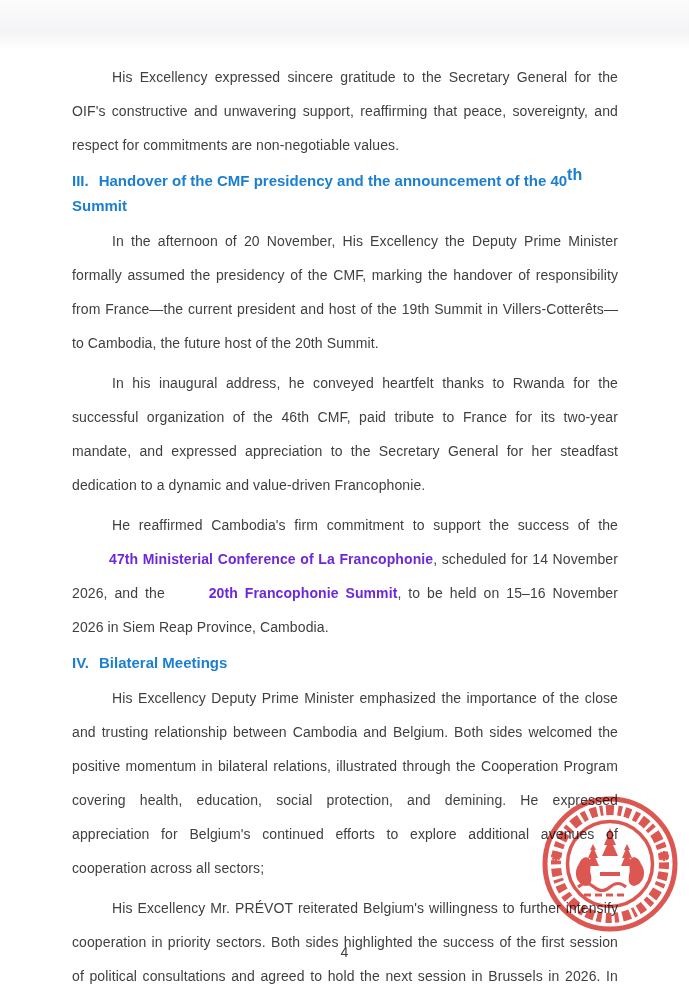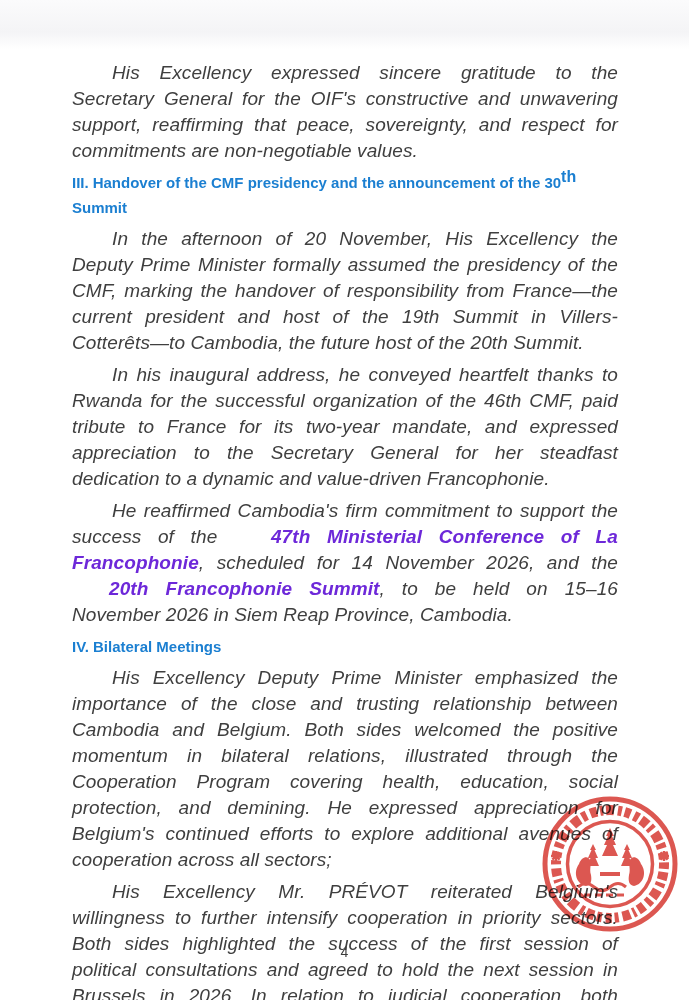--- a/index.html
+++ b/index.html
@@ -15,37 +15,36 @@
     position:absolute;left:0;top:0;width:689px;height:58px;
     background:linear-gradient(180deg,#fbfbfc 0%,#f4f4f6 55%,#ffffff 85%);
     pointer-events:none;
   }
   .content{
     position:absolute;
     left:72px;top:60px;width:546px;
   }
   p.body{
     margin:0 0 6px 0;
-    font-size:19px;
-    line-height:26px;
+    font-size:14px;
+    line-height:34px;
     text-align:justify;
     letter-spacing:.1px;
     color:#3f3f3f;
-    font-style:italic;
   }
   p.indent{ text-indent:40px; }
   p.body b{ color:#6d28d9; font-weight:700;margin-left:37px; }
   h3.sec{
     margin:6px 0 6px 0;
     font-size:15px;
     line-height:25px;
     font-weight:600;
     color:#1b7fd1;
   }
-  h3.sec .hnum{ margin-right:4px; }
+  h3.sec .hnum{ margin-right:10px; }
   h3.sec sup{ font-size:16px; line-height:0; }
   p.subhead{
     margin:2px 0 6px 0;
     font-size:14.2px;
     line-height:25px;
     text-align:justify;
     font-weight:700;
     color:#2f2f2f;
   }
   .page-number{
@@ -64,21 +63,21 @@
 </head>
 <body>
 
 <div class="page">
   <div class="scan-shade"></div>
 
   <main class="content">
 
     <p class="body indent">His Excellency expressed sincere gratitude to the Secretary General for the OIF's constructive and unwavering support, reaffirming that peace, sovereignty, and respect for commitments are non-negotiable values.</p>
 
-    <h3 class="sec"><span class="hnum">III.</span><span>Handover of the CMF presidency and the announcement of the 30</span><sup>th</sup><span> Summit</span></h3>
+    <h3 class="sec"><span class="hnum">III.</span><span>Handover of the CMF presidency and the announcement of the 40</span><sup>th</sup><span> Summit</span></h3>
 
     <p class="body indent">In the afternoon of 20 November, His Excellency the Deputy Prime Minister formally assumed the presidency of the CMF, marking the handover of responsibility from France—the current president and host of the 19th Summit in Villers-Cotterêts—to Cambodia, the future host of the 20th Summit.</p>
 
     <p class="body indent">In his inaugural address, he conveyed heartfelt thanks to Rwanda for the successful organization of the 46th CMF, paid tribute to France for its two-year mandate, and expressed appreciation to the Secretary General for her steadfast dedication to a dynamic and value-driven Francophonie.</p>
 
     <p class="body indent"><span>He reaffirmed Cambodia's firm commitment to support the success of the </span><b>47th Ministerial Conference of La Francophonie</b><span>, scheduled for 14 November 2026, and the </span><b>20th Francophonie Summit</b><span>, to be held on 15–16 November 2026 in Siem Reap Province, Cambodia.</span></p>
 
     <h3 class="sec"><span class="hnum">IV.</span><span>Bilateral Meetings</span></h3>
 
 

